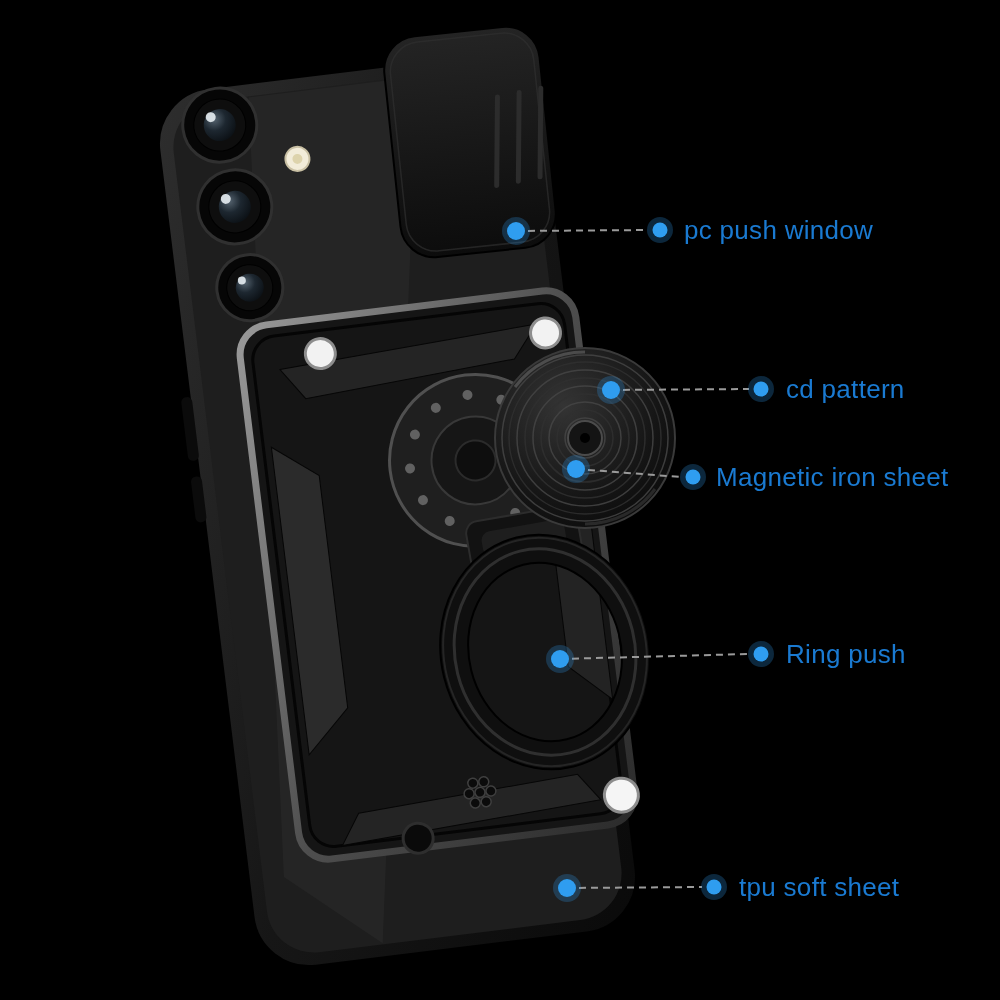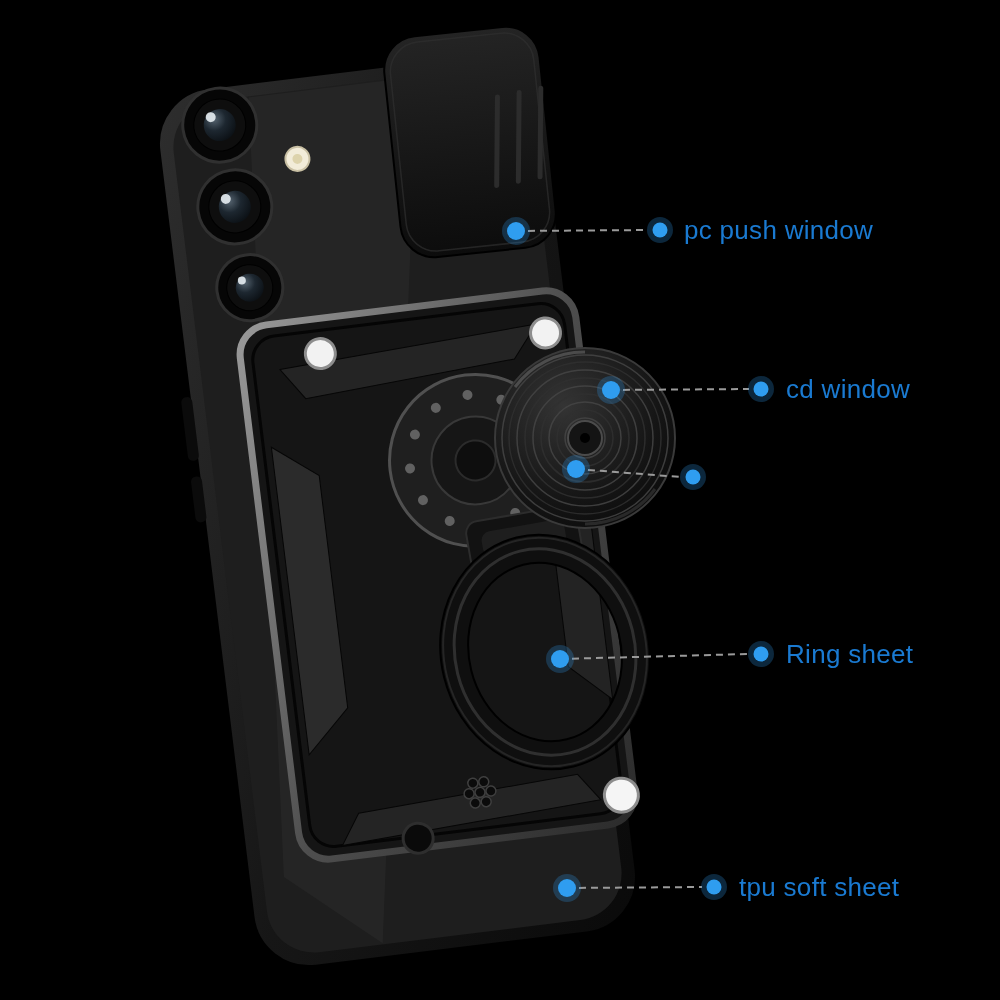--- a/index.html
+++ b/index.html
@@ -210,17 +210,18 @@
     <g>
       <line class="leader" x1="567" y1="888" x2="702" y2="887"></line>
       <circle class="halo" cx="567" cy="888" r="14"></circle>
         <circle class="dot" cx="567" cy="888" r="9"></circle>
       <circle class="halo" cx="714" cy="887" r="13"></circle>
         <circle class="dot" cx="714" cy="887" r="7.5"></circle>
     </g>
   </svg>
 
   <div class="callout-label" style="left:684px; top:230px">pc push window</div>
-  <div class="callout-label" style="left:786px; top:389px">cd window</div>
-  <div class="callout-label" style="left:786px; top:654px">Ring sheet</div>
+  <div class="callout-label" style="left:786px; top:389px">cd pattern</div>
+  <div class="callout-label" style="left:716px; top:477px">Magnetic iron sheet</div>
+  <div class="callout-label" style="left:786px; top:654px">Ring push</div>
   <div class="callout-label" style="left:739px; top:887px">tpu soft sheet</div>
 
 </div>
 
 </body></html>

